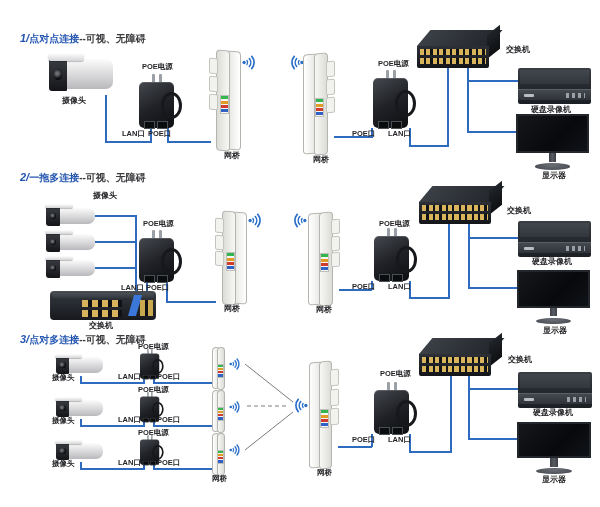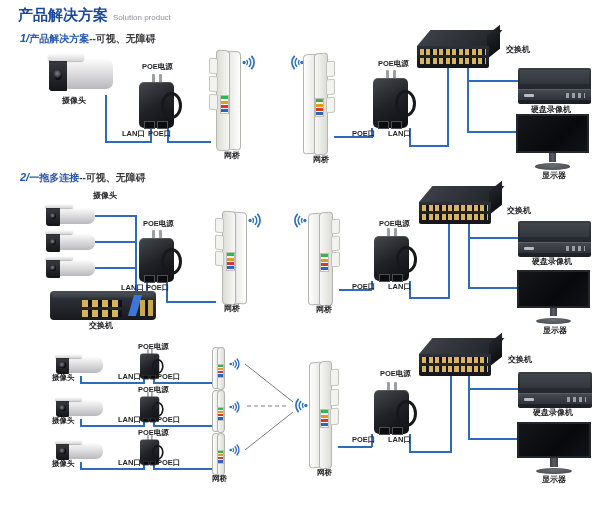--- a/index.html
+++ b/index.html
@@ -83,29 +83,29 @@
   .mon{position:absolute;}
   .mon .scr{left:0;top:0;width:100%;height:70%;background:linear-gradient(135deg,#15171b 0%,#08090c 60%,#101318 100%);border:2px solid #23262b;box-sizing:border-box;}
   .mon .neck{left:45%;top:70%;width:10%;height:16%;background:linear-gradient(90deg,#3c3f45,#585c63,#3c3f45);}
   .mon .base{left:26%;bottom:0;width:48%;height:12%;background:radial-gradient(ellipse at 50% 30%,#6a6e75,#44474d);border-radius:50%;}
 </style>
 </head>
 <body>
 
 <div class="stage">
 
-  <div class="main-title">
-    <span class="zh">产品解决方案</span><span class="en">Solution product</span>
-  </div>
 
   <div class="sec-title" style="top:28px">
-    <span class="num">1/</span><span class="nm">产品解决方案</span><span class="ds">--可视、无障碍</span>
+    <span class="num">1/</span><span class="nm">点对点连接</span><span class="ds">--可视、无障碍</span>
   </div>
   <div class="sec-title" style="top:167px">
     <span class="num">2/</span><span class="nm">一拖多连接</span><span class="ds">--可视、无障碍</span>
+  </div>
+  <div class="sec-title" style="top:329px">
+    <span class="num">3/</span><span class="nm">点对多连接</span><span class="ds">--可视、无障碍</span>
   </div>
 
   <i class="ln" style="left:105px;top:95px;width:2px;height:47px"></i>
   <i class="ln" style="left:105px;top:141px;width:47px;height:2px"></i>
   <i class="ln" style="left:150px;top:128px;width:2px;height:14px"></i>
   <i class="ln" style="left:167px;top:128px;width:2px;height:14px"></i>
   <i class="ln" style="left:167px;top:141px;width:44px;height:2px"></i>
   <i class="ln" style="left:334px;top:136px;width:39px;height:2px"></i>
   <i class="ln" style="left:371px;top:128px;width:2px;height:10px"></i>
   <i class="ln" style="left:409px;top:128px;width:2px;height:19px"></i>

